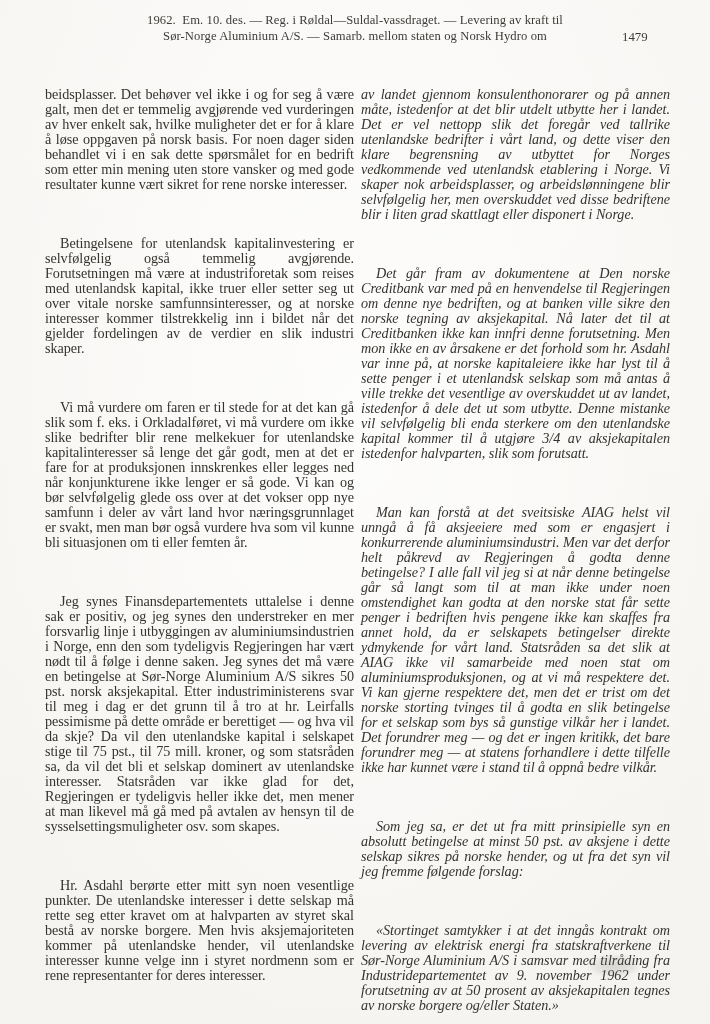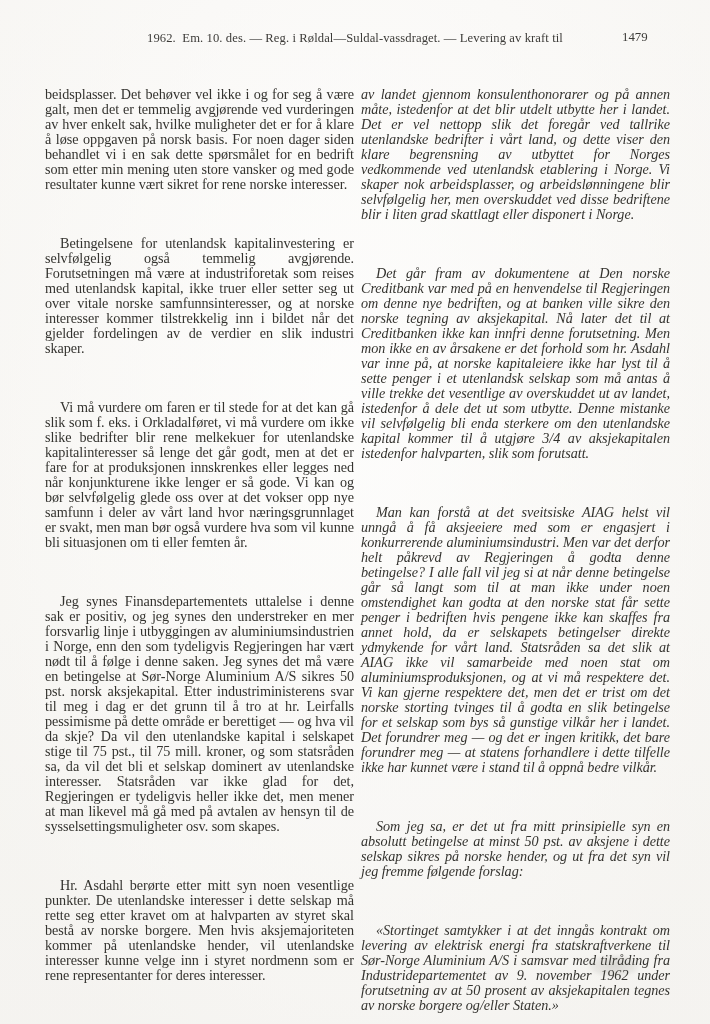--- a/index.html
+++ b/index.html
@@ -18,21 +18,21 @@
     position: absolute;
     inset: 0;
     background:
       radial-gradient(ellipse at 50% 40%, rgba(255,255,255,0.6) 0%, rgba(240,238,234,0.35) 85%),
       linear-gradient(180deg, #fcfbf9 0%, #faf9f6 60%, #f7f6f3 100%);
   }
   .running-header {
     position: absolute;
     left: 40px;
     right: 40px;
-    top: 30px;
+    top: 12px;
     text-align: center;
     font-size: 12.6px;
     line-height: 16px;
     color: #3c3b38;
     letter-spacing: 0.1px;
   }
   .page-number {
     position: absolute;
     left: 622px;
     top: 30px;
@@ -67,20 +67,21 @@
     pointer-events: none;
   }
 </style>
 </head>
 <body>
 
 <div class="page">
 
   <div class="running-header">
     <div>1962.&nbsp;&nbsp;Em. 10. des. — Reg. i Røldal—Suldal-vassdraget. — Levering av kraft til</div>
+    <div>Sør-Norge Aluminium A/S. — Samarb. mellom staten og Norsk Hydro om</div>
   </div>
 
   <div class="page-number">1479</div>
 
   <div class="column left">
       <p class="para">beidsplasser. Det behøver vel ikke i og for seg å være galt, men det er temmelig avgjørende ved vurderingen av hver enkelt sak, hvilke muligheter det er for å klare å løse oppgaven på norsk basis. For noen dager siden behandlet vi i en sak dette spørsmålet for en bedrift som etter min mening uten store vansker og med gode resultater kunne vært sikret for rene norske interesser.</p>
       <p class="para indent">Betingelsene for utenlandsk kapitalinvestering er selvfølgelig også temmelig avgjørende. Forutsetningen må være at industriforetak som reises med utenlandsk kapital, ikke truer eller setter seg ut over vitale norske samfunnsinteresser, og at norske interesser kommer tilstrekkelig inn i bildet når det gjelder fordelingen av de verdier en slik industri skaper.</p>
       <p class="para indent">Vi må vurdere om faren er til stede for at det kan gå slik som f. eks. i Orkladalføret, vi må vurdere om ikke slike bedrifter blir rene melkekuer for utenlandske kapitalinteresser så lenge det går godt, men at det er fare for at produksjonen innskrenkes eller legges ned når konjunkturene ikke lenger er så gode. Vi kan og bør selvfølgelig glede oss over at det vokser opp nye samfunn i deler av vårt land hvor næringsgrunnlaget er svakt, men man bør også vurdere hva som vil kunne bli situasjonen om ti eller femten år.</p>
       <p class="para indent">Jeg synes Finansdepartementets uttalelse i denne sak er positiv, og jeg synes den understreker en mer forsvarlig linje i utbyggingen av aluminiumsindustrien i Norge, enn den som tydeligvis Regjeringen har vært nødt til å følge i denne saken. Jeg synes det må være en betingelse at Sør-Norge Aluminium A/S sikres 50 pst. norsk aksjekapital. Etter industriministerens svar til meg i dag er det grunn til å tro at hr. Leirfalls pessimisme på dette område er berettiget — og hva vil da skje? Da vil den utenlandske kapital i selskapet stige til 75 pst., til 75 mill. kroner, og som statsråden sa, da vil det bli et selskap dominert av utenlandske interesser. Statsråden var ikke glad for det, Regjeringen er tydeligvis heller ikke det, men mener at man likevel må gå med på avtalen av hensyn til de sysselsettingsmuligheter osv. som skapes.</p>
       <p class="para indent">Hr. Asdahl berørte etter mitt syn noen vesentlige punkter. De utenlandske interesser i dette selskap må rette seg etter kravet om at halvparten av styret skal bestå av norske borgere. Men hvis aksjemajoriteten kommer på utenlandske hender, vil utenlandske interesser kunne velge inn i styret nordmenn som er rene representanter for deres interesser.</p>

